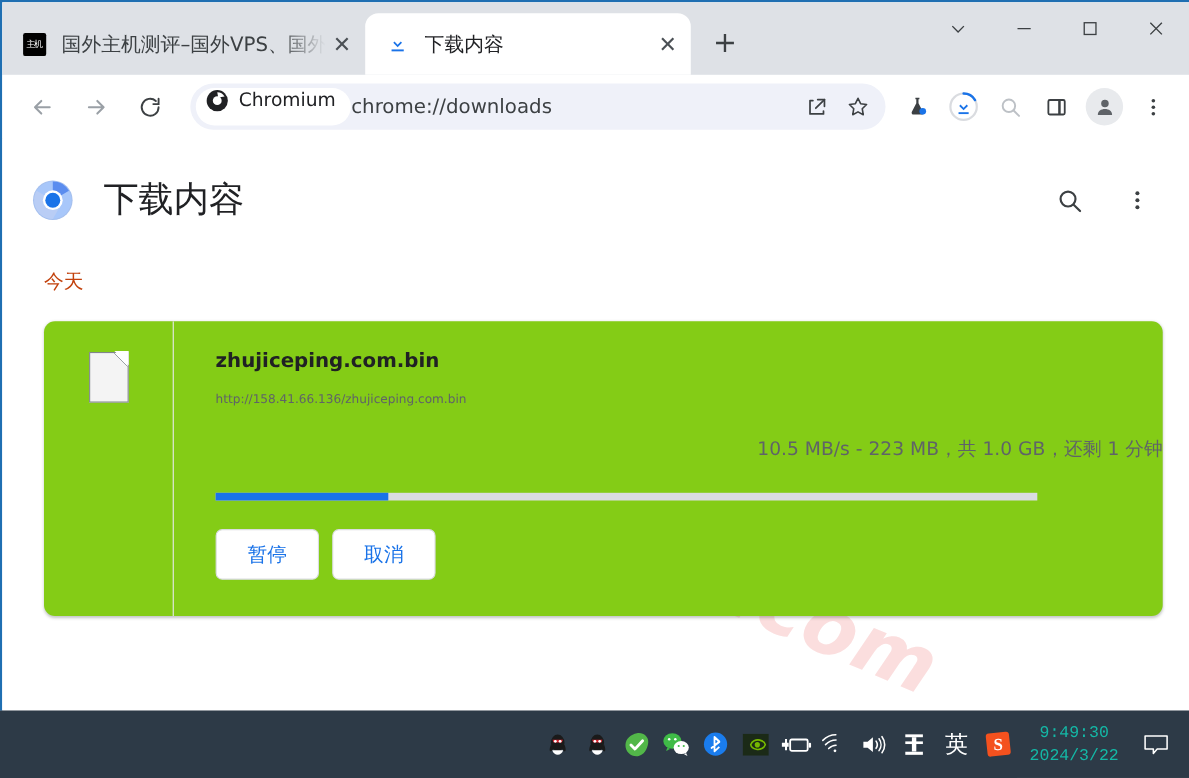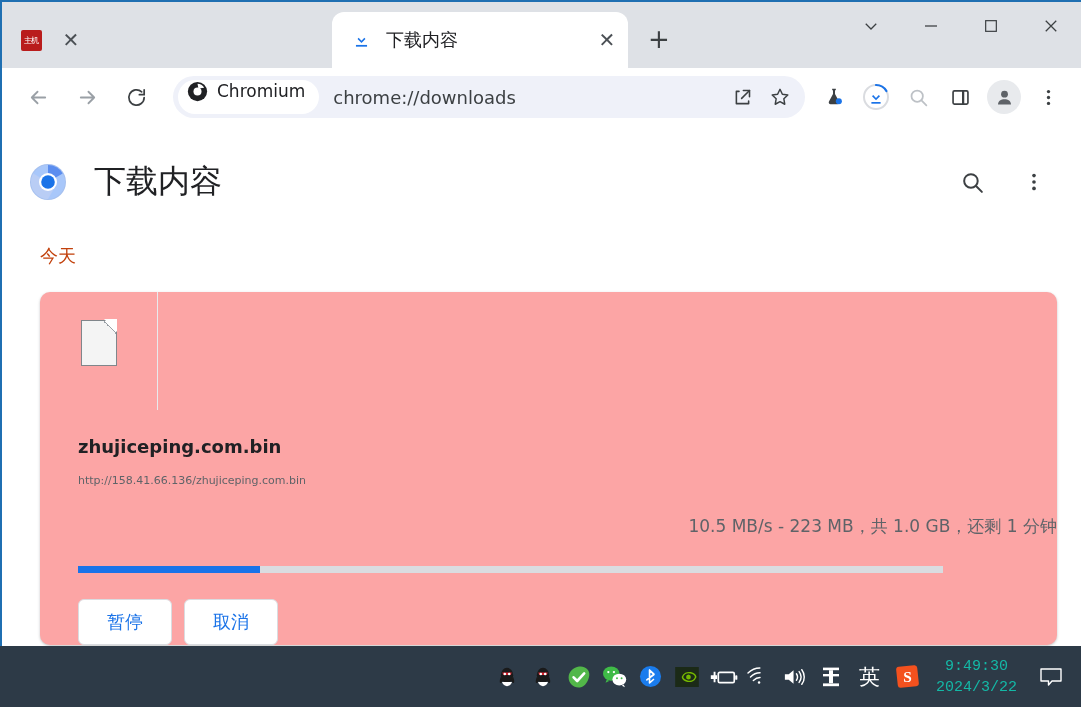--- a/index.html
+++ b/index.html
@@ -36,21 +36,21 @@
   }
   .tab.inactive { width: 330px; }
   .tab.active { width: 296px; background: #ffffff; }
   .tab-favicon {
     width: 22px; height: 22px; flex: 0 0 22px;
     margin-right: 14px;
     display: flex; align-items: center; justify-content: center;
   }
   .favicon-red {
     width: 21px; height: 21px; border-radius: 2px;
-    background: #b91c1c;
+    background: #000000;
     display: flex; align-items: center; justify-content: center;
     font-size: 8px; line-height: 9px; color: #fff;
     font-family: Liberation Sans, sans-serif;
     letter-spacing: -1px;
     overflow: hidden;
   }
   .tab-title {
     flex: 1 1 auto;
     font-size: 18px; color: #3c4043;
     white-space: nowrap; overflow: hidden;
@@ -110,21 +110,21 @@
     border-radius: 17px;
     display: flex; align-items: center;
     padding: 0 14px 12px 9px; gap: 9px;
     flex: 0 0 auto;
   }
   #chromium-chip-label {
     font-size: 17px; color: #202124;
     font-family: "DejaVu Sans", "Liberation Sans", sans-serif;
   }
   #omnibox-url {
-    flex: 1 1 auto; margin-left: 14px;
+    flex: 1 1 auto; 
     font-size: 18px; color: #3c4043;
     white-space: nowrap; overflow: hidden;
     font-family: "DejaVu Sans", "Liberation Sans", sans-serif;
   }
   #omnibox-actions { display: flex; align-items: center; flex: 0 0 auto; }
   .omni-icon-btn {
     width: 38px; height: 38px;
     display: flex; align-items: center; justify-content: center;
     border-radius: 50%; cursor: pointer;
   }
@@ -186,27 +186,26 @@
     position: relative;
     margin: 32px 0 0 38px;
     font-size: 18px; color: #c2410c;
     font-family: "DejaVu Sans", "Liberation Sans", sans-serif;
   }
 
   
   #download-card {
     position: relative;
     margin: 24px 24px 0 38px;
-    background: #fca5a5;
+    background: #84cc16;
     border-radius: 10px;
     box-shadow: 0 1px 3px rgba(60,64,67,.22), 0 1px 2px rgba(60,64,67,.10);
     display: flex;
     min-height: 268px;
     overflow: hidden;
-    flex-direction: column;
   }
   #card-icon-col {
     width: 118px; flex: 0 0 118px;
     border-right: 1px solid #e8eaed;
     display: flex; justify-content: center;
     padding-top: 28px;
   }
   #file-icon {
     position: relative;
     width: 36px; height: 46px;
@@ -298,20 +297,21 @@
 <body>
 
 <div id="browser-window">
 
   <div id="tab-strip">
 
     <div class="tab inactive">
       <span class="tab-favicon">
         <span class="favicon-red">主机</span>
       </span>
+      <span class="tab-title">国外主机测评–国外VPS、国外</span>
       <span class="tab-close">✕</span>
     </div>
 
     <div class="tab active">
       <span class="tab-favicon">
         <svg width="19" height="19" viewBox="0 0 24 24" fill="#1a73e8">
           <path d="M12 3v9.2l3.6-3.6 1.4 1.4L12 15 7 10l1.4-1.4L12 12.2V3z"></path>
           <rect x="5" y="17.6" width="14" height="2.2"></rect>
         </svg>
       </span>

